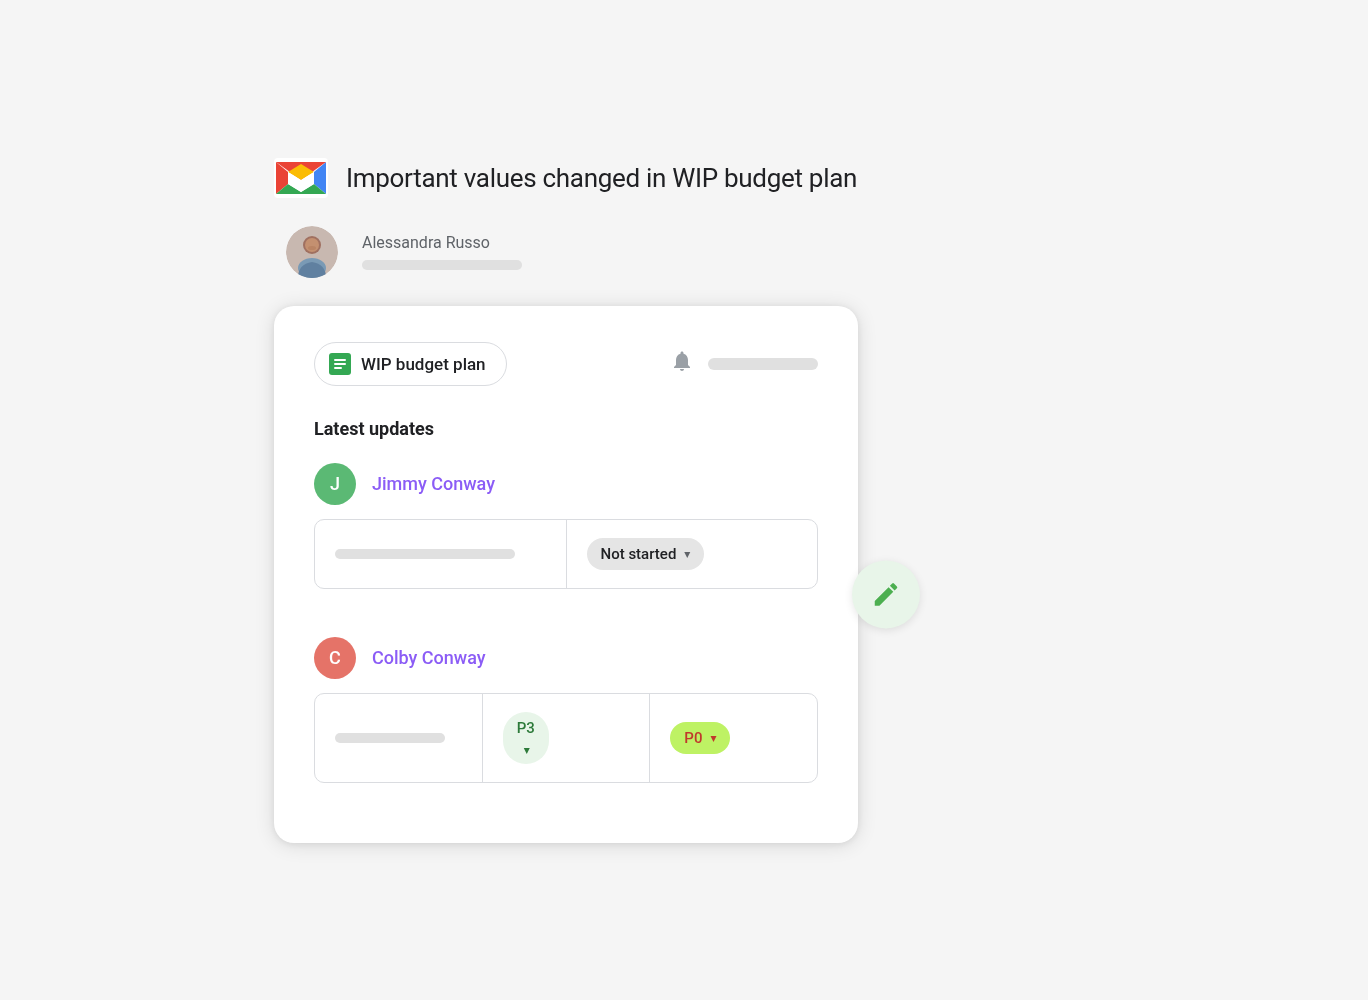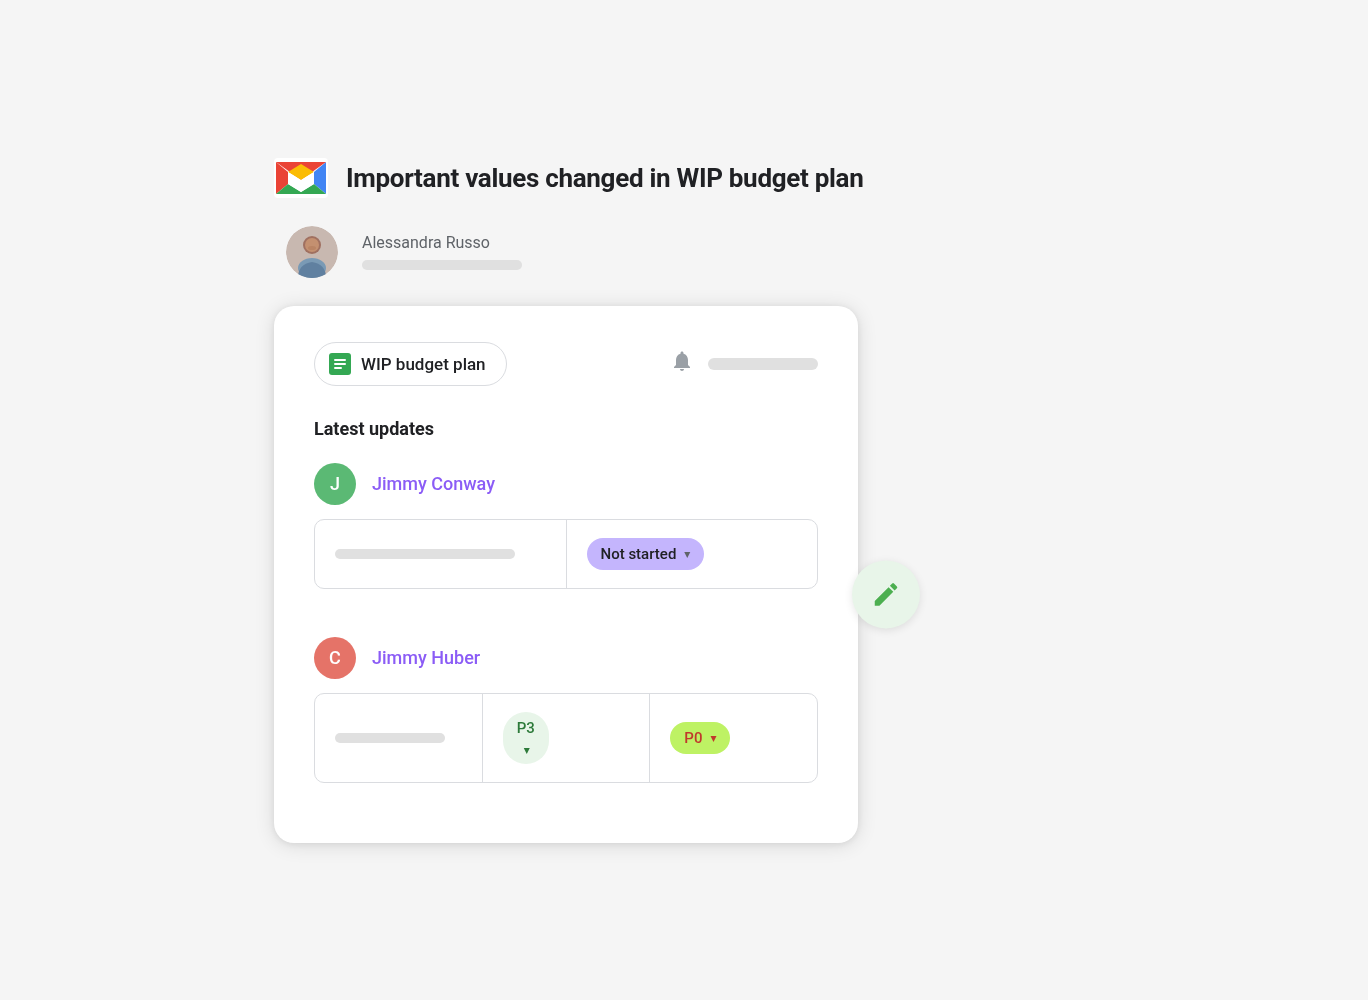--- a/index.html
+++ b/index.html
@@ -36,21 +36,21 @@
     }
 
     .gmail-logo {
       width: 54px;
       height: 40px;
       flex-shrink: 0;
     }
 
     .email-subject {
       font-size: 26px;
-      font-weight: 700;
+      font-weight: 400;
       color: #202124;
       letter-spacing: -0.3px;
     }
 
     
     .sender-row {
       display: flex;
       align-items: center;
       gap: 24px;
       padding: 0 0 28px 12px;
@@ -222,21 +222,21 @@
     }
 
     .cell-bar-medium {
       width: 110px;
     }
 
     .status-badge {
       display: flex;
       align-items: center;
       gap: 6px;
-      background: #c4b5fd;
+      background: #e5e5e5;
       border-radius: 100px;
       padding: 7px 14px;
       font-size: 15px;
       font-weight: 500;
       color: #202124;
       cursor: pointer;
     }
 
     .badge-green {
       background: #e8f5e9;
@@ -386,21 +386,21 @@
       </div>
     </div>
 
     <div class="section-gap"></div>
 
     <div class="update-item">
       <div class="user-row">
         <div class="user-avatar avatar-red">
           <span>C</span>
         </div>
-        <span class="user-name">Jimmy Huber</span>
+        <span class="user-name">Colby Conway</span>
       </div>
       <div class="data-row">
         <div class="data-cell">
           <div class="cell-bar cell-bar-medium"></div>
         </div>
         <div class="data-cell">
           <div class="status-badge badge-green">
             <span>P3</span>
             <span class="chevron-down chevron-green">▾</span>
           </div>

